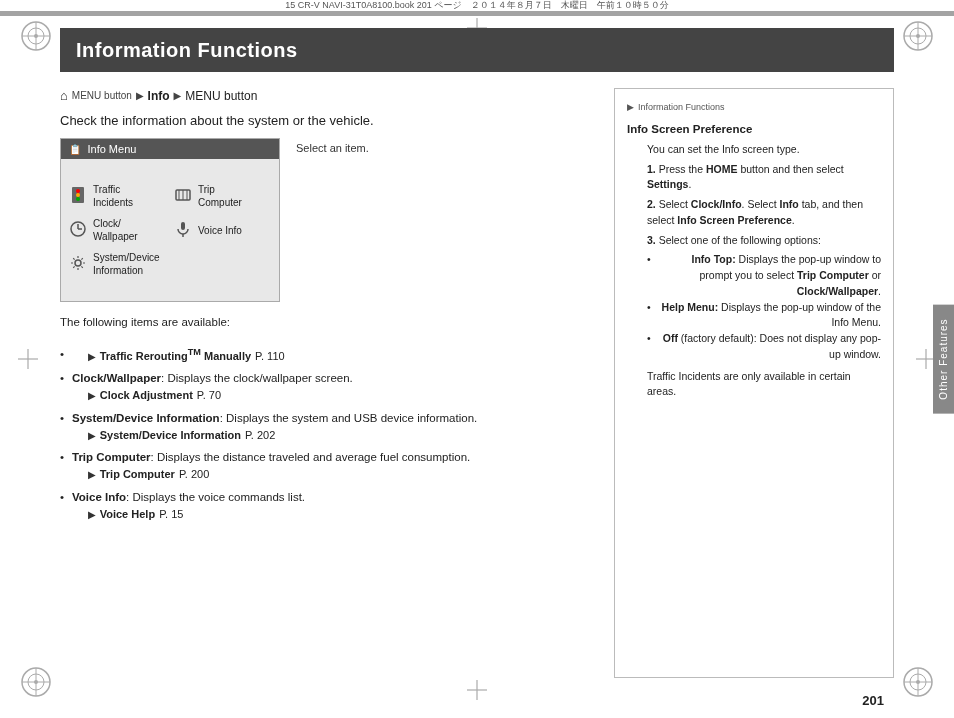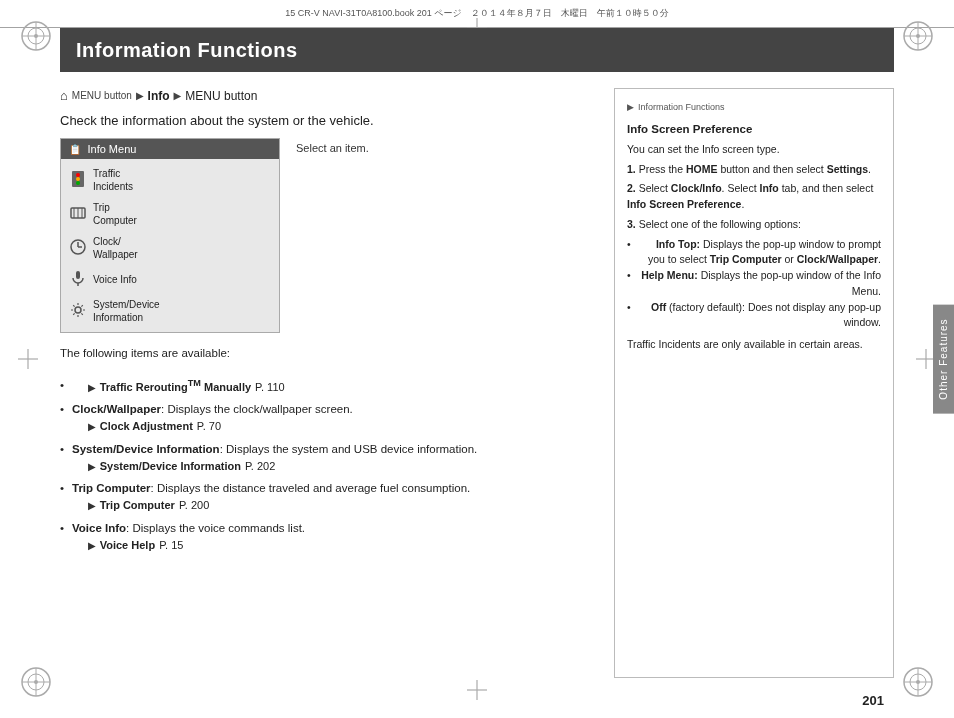--- a/index.html
+++ b/index.html
@@ -24,27 +24,27 @@
 
     .corner-tl { top: 18px; left: 18px; }
     .corner-tr { top: 18px; right: 18px; }
     .corner-bl { bottom: 18px; left: 18px; }
     .corner-br { bottom: 18px; right: 18px; }
 
     
     .top-bar {
       position: absolute;
       top: 0; left: 0; right: 0;
-      height: 28px;
+      height: 16px;
       display: flex;
       align-items: center;
       justify-content: center;
       font-size: 9px;
       color: #555;
-      border-bottom: 1px solid #a3a3a3;
+      border-bottom: 5px solid #a3a3a3;
       padding: 0 50px;
     }
 
     
     .title-bar {
       position: absolute;
       top: 28px;
       left: 60px;
       right: 60px;
       height: 44px;
@@ -140,23 +140,23 @@
       align-items: center;
       gap: 6px;
     }
 
     .menu-title-icon {
       font-size: 10px;
     }
 
     .menu-body {
       background: #e8e8e8;
-      padding: 8px 8px;
+      padding: 24px 8px;
       display: grid;
-      grid-template-columns: 1fr;
+      grid-template-columns: 1fr 1fr;
       gap: 8px;
     }
 
     .menu-item {
       display: flex;
       align-items: center;
       gap: 6px;
       font-size: 10px;
       color: #222;
     }
@@ -240,20 +240,21 @@
 
     .rc-title {
       font-weight: bold;
       font-size: 11.5px;
       margin-bottom: 4px;
     }
 
     .rc-body {
       font-size: 10.5px;
       line-height: 1.5;
+      margin-left: 20px;
     }
 
     .rc-body p {
       margin-bottom: 4px;
     }
 
     .rc-numbered {
       margin: 4px 0;
       font-size: 10.5px;
       line-height: 1.5;

